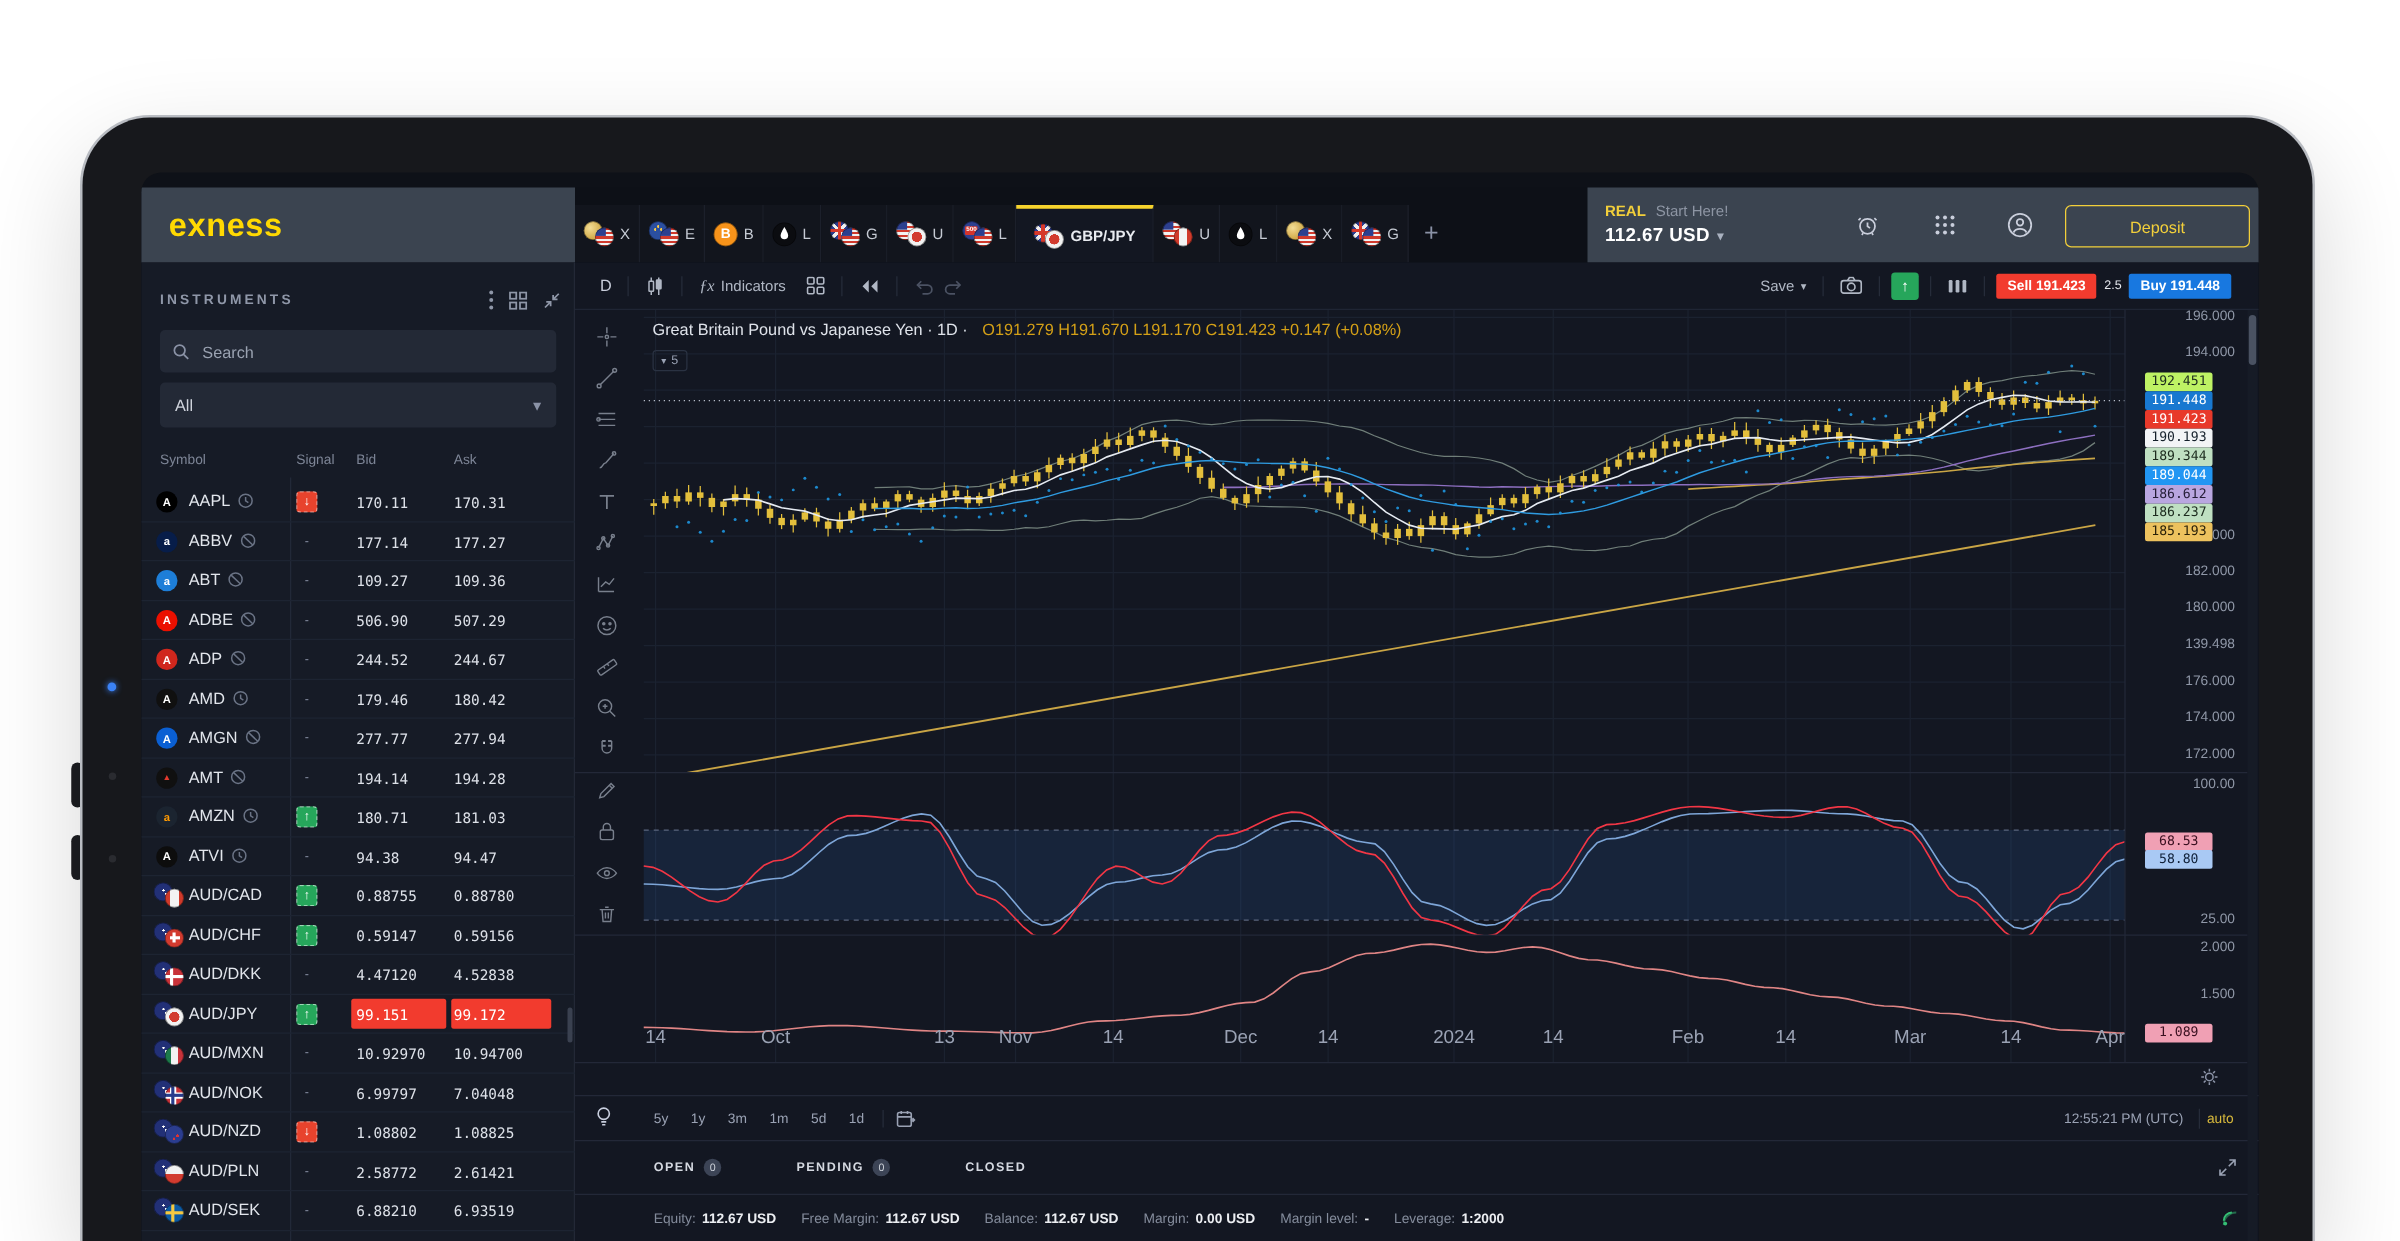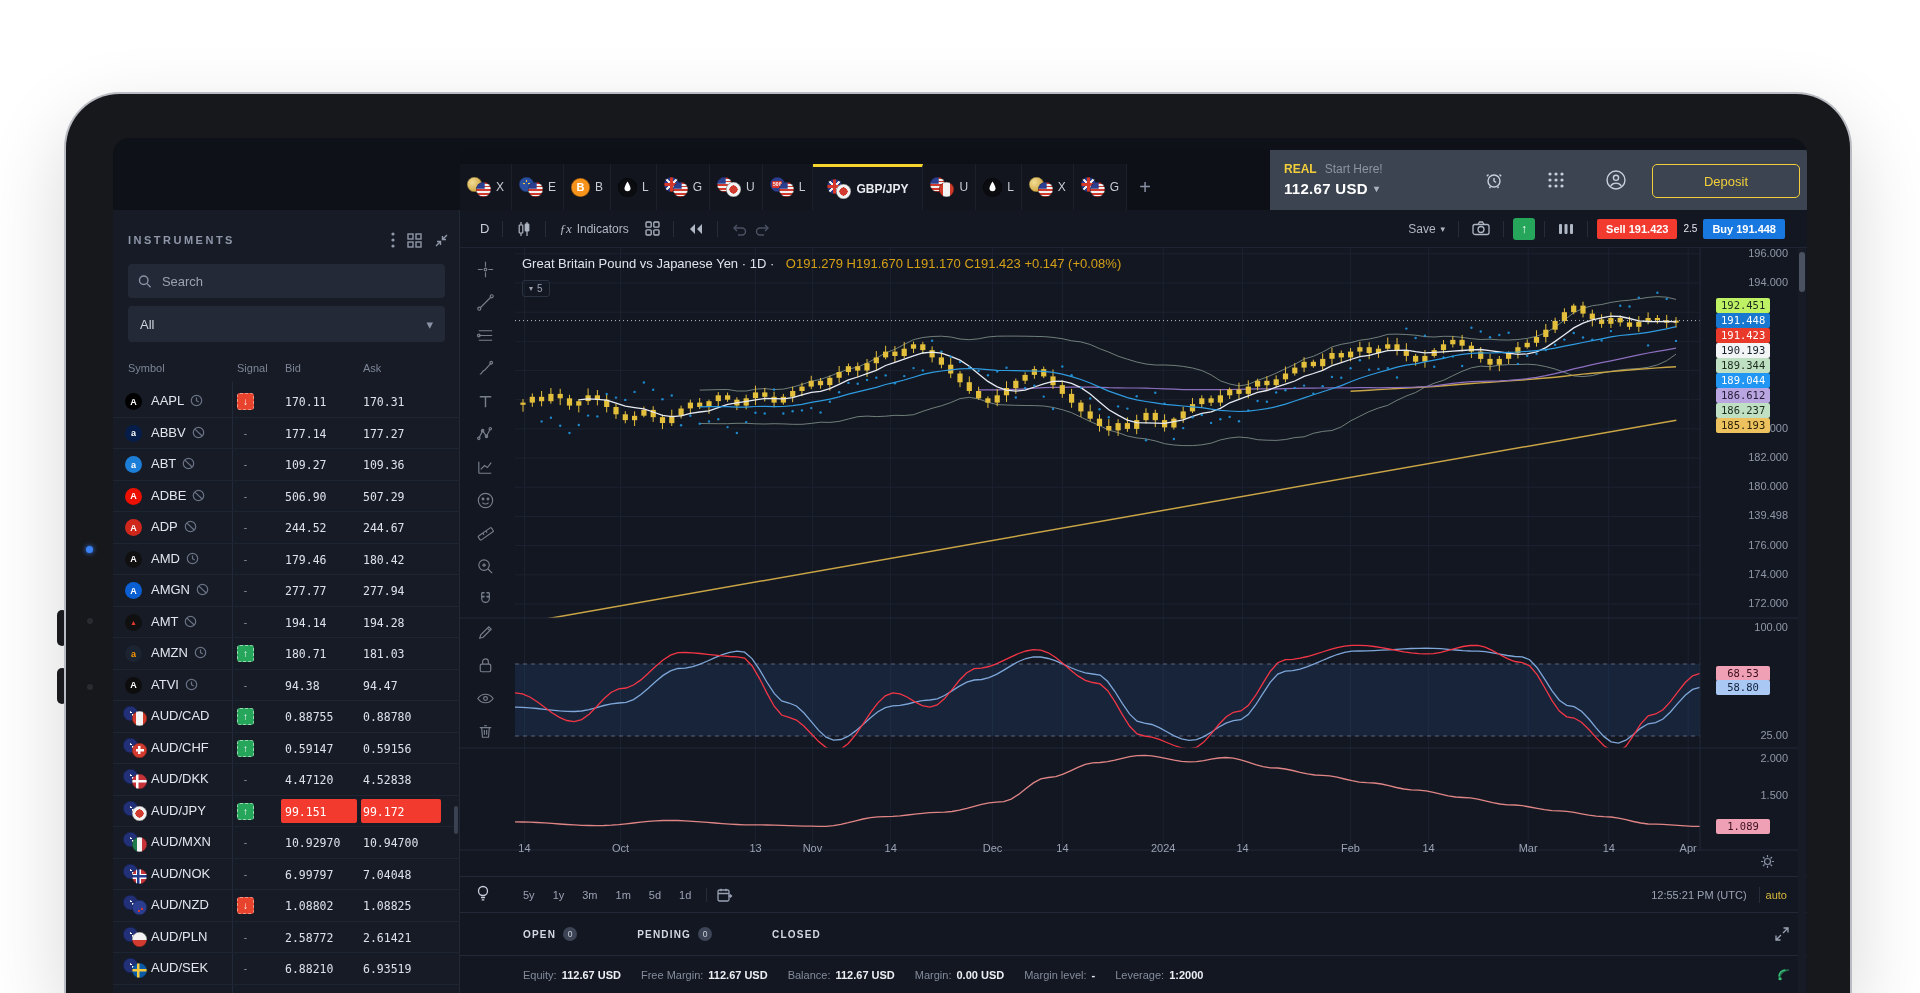--- a/index.html
+++ b/index.html
@@ -106,21 +106,21 @@
   .c-title .ohlc{color:#d4a017;margin-left:8px;}
   .legend-chip{position:absolute;left:62px;top:70px;height:17px;border:1px solid #2a3242;border-radius:3px;
     color:#9aa2b4;font-size:10px;display:flex;align-items:center;gap:4px;padding:0 6px;cursor:pointer;}
   .tools{position:absolute;left:0;top:38px;width:50px;bottom:143px;display:flex;flex-direction:column;align-items:center;padding-top:10px;gap:11px;color:#787f8c;}
   .tools .ticon{width:22px;height:22px;display:flex;align-items:center;justify-content:center;cursor:pointer;}
   .bulb{position:absolute;left:14px;top:674px;color:#c8cede;cursor:pointer;}
   #chart-svg{position:absolute;left:0;top:0;}
   .tick{position:absolute;color:#9098a8;font-size:11px;text-align:right;width:80px;font-family:"Liberation Sans",sans-serif;}
   .pricebadge{position:absolute;height:15px;line-height:15px;font-size:10.5px;font-family:"DejaVu Sans Mono",monospace;
     padding:0 5px;border-radius:2px;text-align:center;min-width:54px;}
-  .xlab{position:absolute;top:632px;color:#9aa2b4;font-size:11px;transform:translateX(-50%);}
+  .xlab{position:absolute;top:611px;color:#9aa2b4;font-size:15px;transform:translateX(-50%);}
   .axis-gear{position:absolute;left:1300px;top:644px;color:#8a92a6;cursor:pointer;}
   .tf-row{position:absolute;left:0;top:666px;width:1347px;height:36px;border-top:1px solid #232838;display:flex;align-items:center;}
   .tf-btn{color:#9aa2b4;font-size:11px;padding:0 9px;cursor:pointer;}
   .tf-sep{width:1px;height:14px;background:#262c3a;margin:0 6px;}
   .clocktxt{color:#9aa2b4;font-size:11px;margin-left:auto;}
   .autochip{color:#d8b93c;font-size:11px;margin:0 14px 0 12px;padding:2px 6px;border-left:1px solid #262c3a;cursor:pointer;}
   .pos-row{position:absolute;left:0;top:702px;width:1347px;height:43px;border-top:1px solid #232838;display:flex;align-items:center;}
   .pos-tab{display:flex;align-items:center;gap:7px;color:#d4d8e0;font-size:10px;font-weight:700;letter-spacing:1.2px;margin-left:60px;cursor:pointer;}
   .pos-tab:first-child{margin-left:63px;}
   .pos-badge{width:14px;height:14px;border-radius:50%;background:#3c4456;color:#cdd2da;font-size:8.5px;font-weight:400;
@@ -143,20 +143,23 @@
 <div class="side-btn" style="top:668px"></div>
 
 <div class="tablet">
   <div class="bezel-cam"></div>
   <div class="bezel-dot" style="top:524px"></div>
   <div class="bezel-dot" style="top:590px"></div>
 
   <div class="screen">
 
     <div class="hdr">
+      <div class="logo-block">
+        <span class="logo">exness</span>
+      </div>
 
       <div class="tabstrip" id="tabstrip">
           <div class="tab">
             <span class="pair">
               <span class="fl gold"></span>
               <span class="fl us"></span>
             </span>
             <span>X</span>
           </div>
           <div class="tab">

